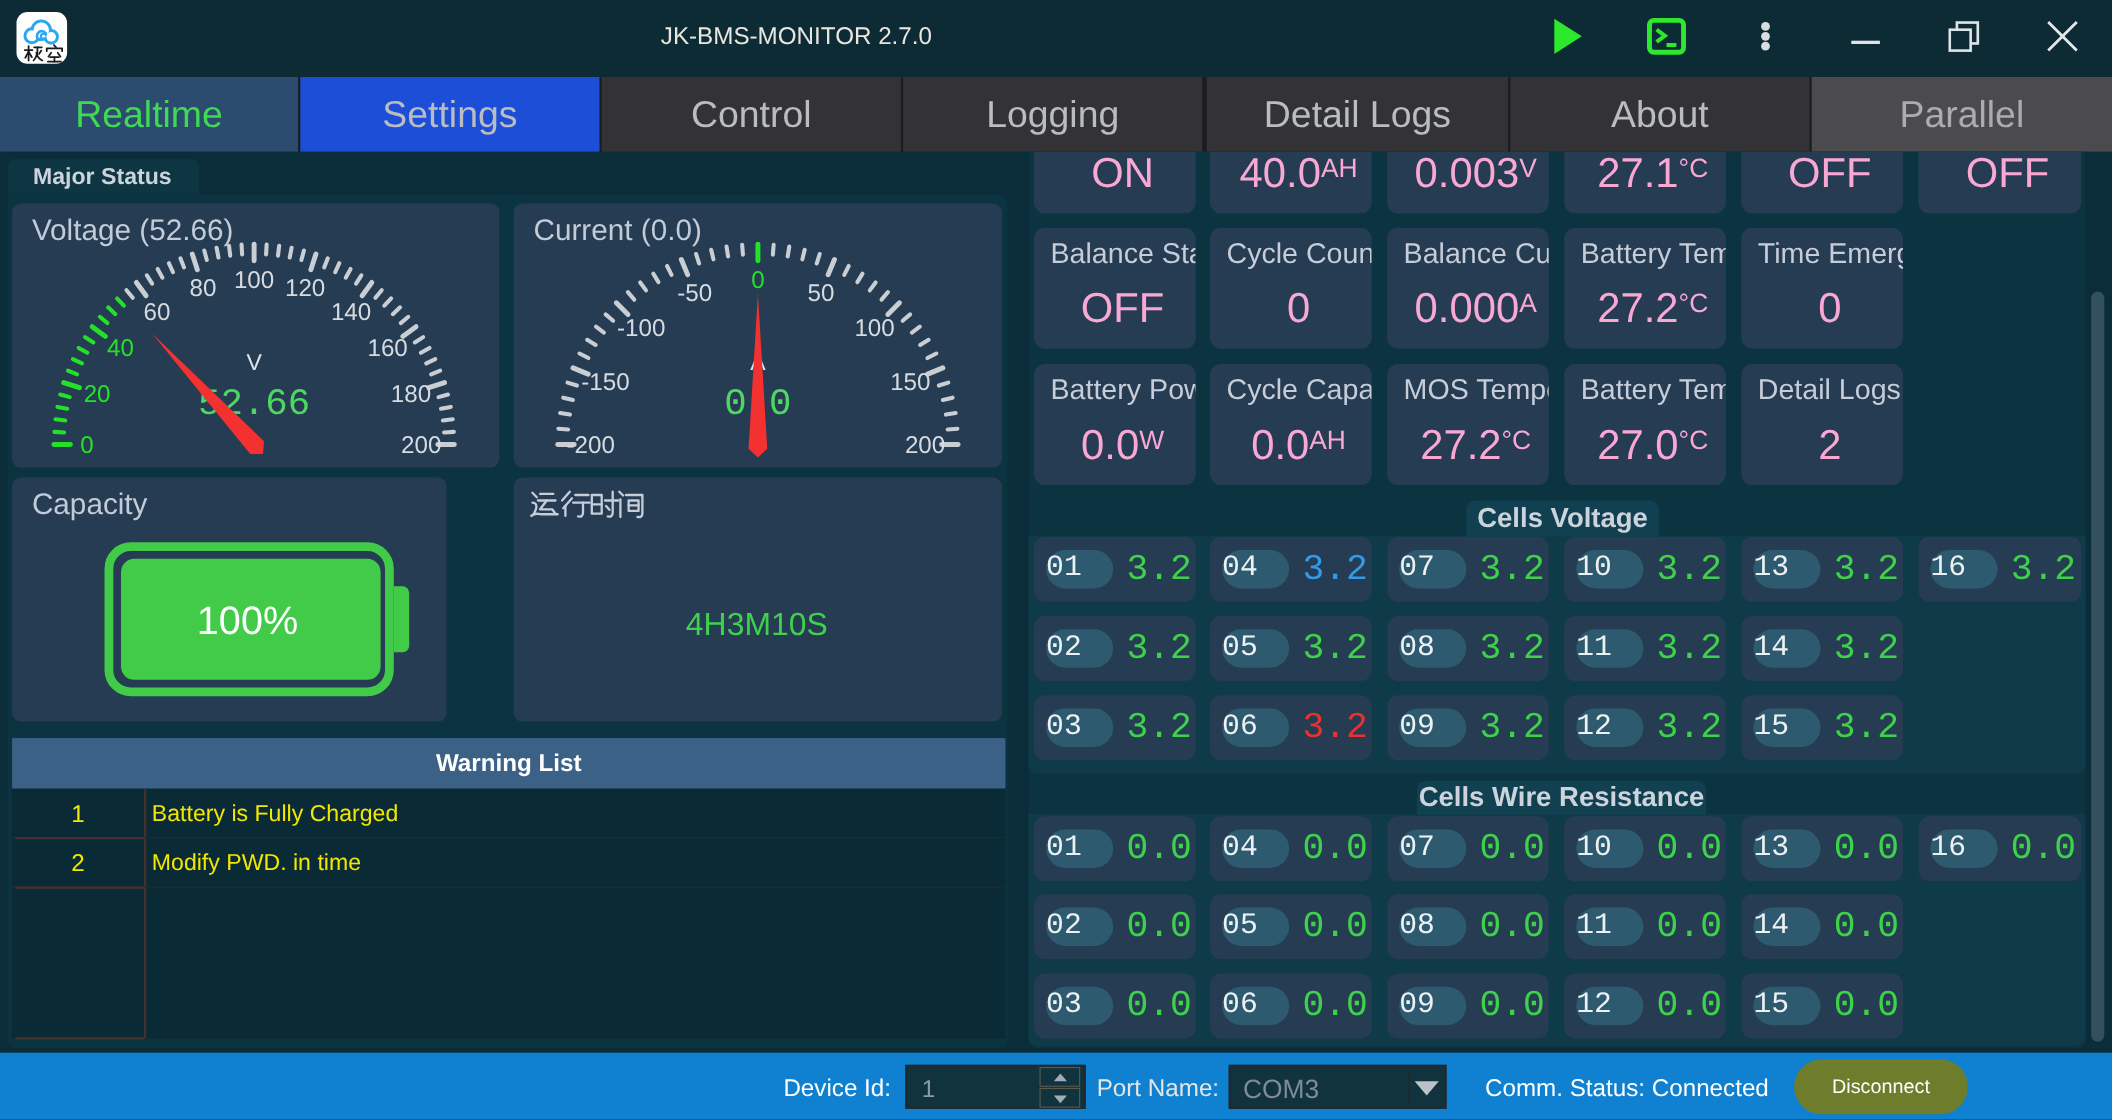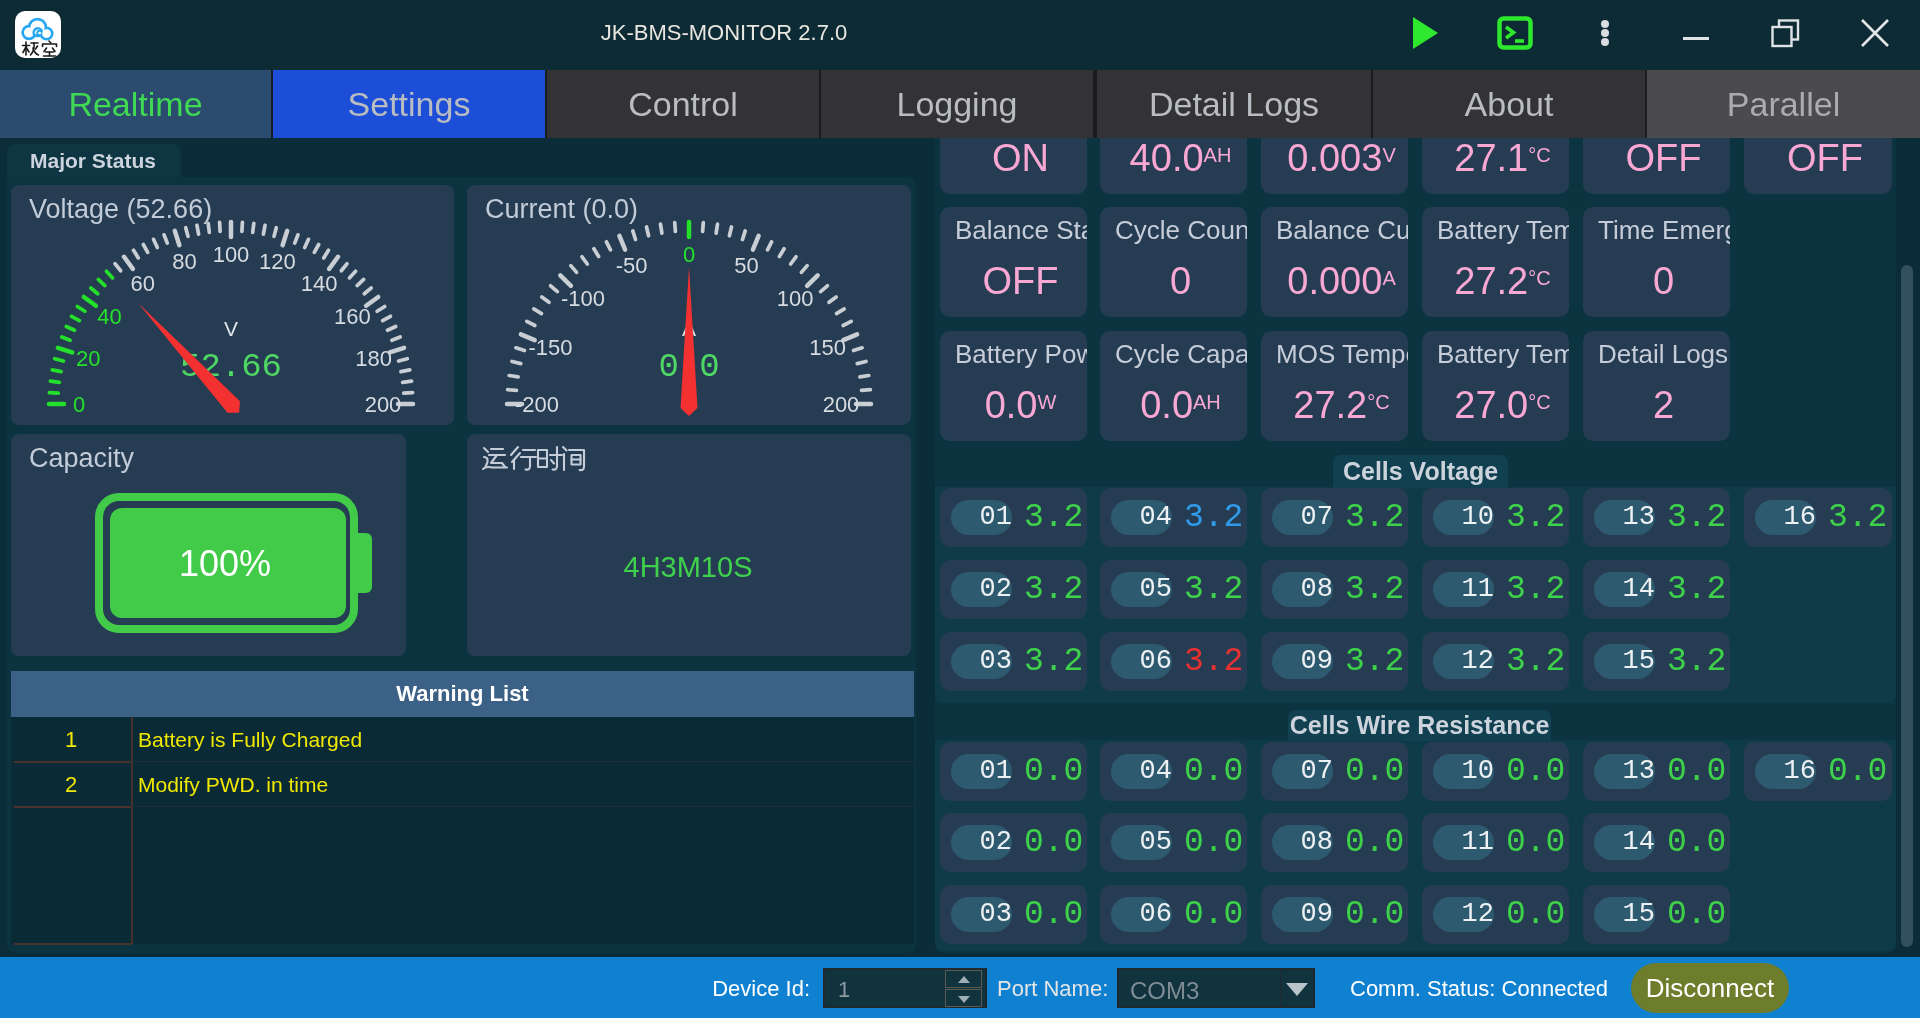--- a/index.html
+++ b/index.html
@@ -2,24 +2,24 @@
 <html><head><meta charset="utf-8"><style>
 *{margin:0;padding:0;box-sizing:border-box}
 html,body{width:1920px;height:1018px;overflow:hidden;background:#0a2d39;font-family:"Liberation Sans",sans-serif}
 .abs{position:absolute}
 #root{position:relative;width:1920px;height:1018px;background:#0a2d39}
 .panel{position:absolute;background:#263c52;border-radius:8px}
 .ptitle{position:absolute;left:18px;top:9px;font-size:27px;color:#c2cbd8}
 .tile{position:absolute;background:#263c52;border-radius:10px;overflow:hidden}
 .tlabel{position:absolute;left:15px;right:0;top:8px;font-size:26px;color:#c6cdd9;white-space:nowrap;text-align:left;overflow:hidden}
 .tval{position:absolute;left:14px;right:0;top:53px;font-size:38px;color:#f9a8d4;text-align:center;white-space:nowrap}
-.tval sup{font-size:20px;vertical-align:9px}
+.tval sup{font-size:24px;vertical-align:9px}
 .cell{position:absolute;background:#263c52;border-radius:10px}
 .pill{position:absolute;left:11px;top:12px;width:61px;height:35px;background:#2e5a70;border-radius:18px;
- color:#eef1f3;font-family:"Liberation Mono",monospace;font-size:27px;text-align:right;line-height:34px}
+ color:#eef1f3;font-family:"Liberation Mono",monospace;font-size:27px;text-align:left;line-height:34px}
 .cval{position:absolute;left:84px;top:11px;font-family:"Liberation Mono",monospace;font-size:33px;color:#3ed24b}
 .secttab{position:absolute;background:#114050;border-radius:8px 8px 0 0;color:#ccd3dc;font-weight:bold;font-size:25px;text-align:center}
 .tab{position:absolute;top:0;height:68px;background:#333336;color:#b9bcc0;font-size:34px;text-align:center;line-height:68px}
 </style></head><body>
 <div id="root">
     <div class="abs" style="left:0;top:0;width:1920px;height:70px;background:#0c2b35"></div>
     <div class="abs" style="left:15px;top:11px;width:46px;height:47px;background:#fff;border-radius:10px"></div>
     <svg class="abs" style="left:15px;top:11px" width="46" height="47" viewBox="0 0 46 47">
       <circle cx="14" cy="21.5" r="6.2" fill="none" stroke="#2aa7f2" stroke-width="3"></circle>
       <circle cx="22.5" cy="16.5" r="8.3" fill="none" stroke="#2aa7f2" stroke-width="3"></circle>
@@ -453,13 +453,13 @@
     <div class="abs" style="left:945px;top:970px;width:37px;height:18px;border:1px solid #5a5a50"></div>
     <div class="abs" style="left:945px;top:989px;width:37px;height:18px;border:1px solid #5a5a50"></div>
     <div class="abs" style="left:958px;top:976px;width:0;height:0;border-left:6px solid transparent;border-right:6px solid transparent;border-bottom:7px solid #9fadb4"></div>
     <div class="abs" style="left:958px;top:996px;width:0;height:0;border-left:6px solid transparent;border-right:6px solid transparent;border-top:7px solid #9fadb4"></div>
     <div class="abs" style="left:997px;top:976px;font-size:22px;color:#e5e5e5">Port Name:</div>
     <div class="abs" style="left:1117px;top:968px;width:198px;height:40px;background:#10333e;border:2px solid #1f2a30"></div>
     <div class="abs" style="left:1130px;top:977px;font-size:24px;color:#7e8c94">COM3</div>
     <div class="abs" style="left:1280px;top:970px;width:1px;height:36px;background:#1f2a30"></div>
     <div class="abs" style="left:1286px;top:983px;width:0;height:0;border-left:11px solid transparent;border-right:11px solid transparent;border-top:13px solid #b9c3c9"></div>
     <div class="abs" style="left:1350px;top:976px;font-size:22px;color:#fff">Comm. Status: Connected</div>
-    <div class="abs" style="left:1631px;top:963px;width:158px;height:50px;border-radius:25px;background:#6d7d2c;color:#fff;font-size:26px;text-align:center;line-height:50px">Disconnect</div>
+    <div class="abs" style="left:1631px;top:963px;width:158px;height:50px;border-radius:25px;background:#6d7d2c;color:#fff;font-size:18px;text-align:center;line-height:50px">Disconnect</div>
   </div>
 </body></html>

